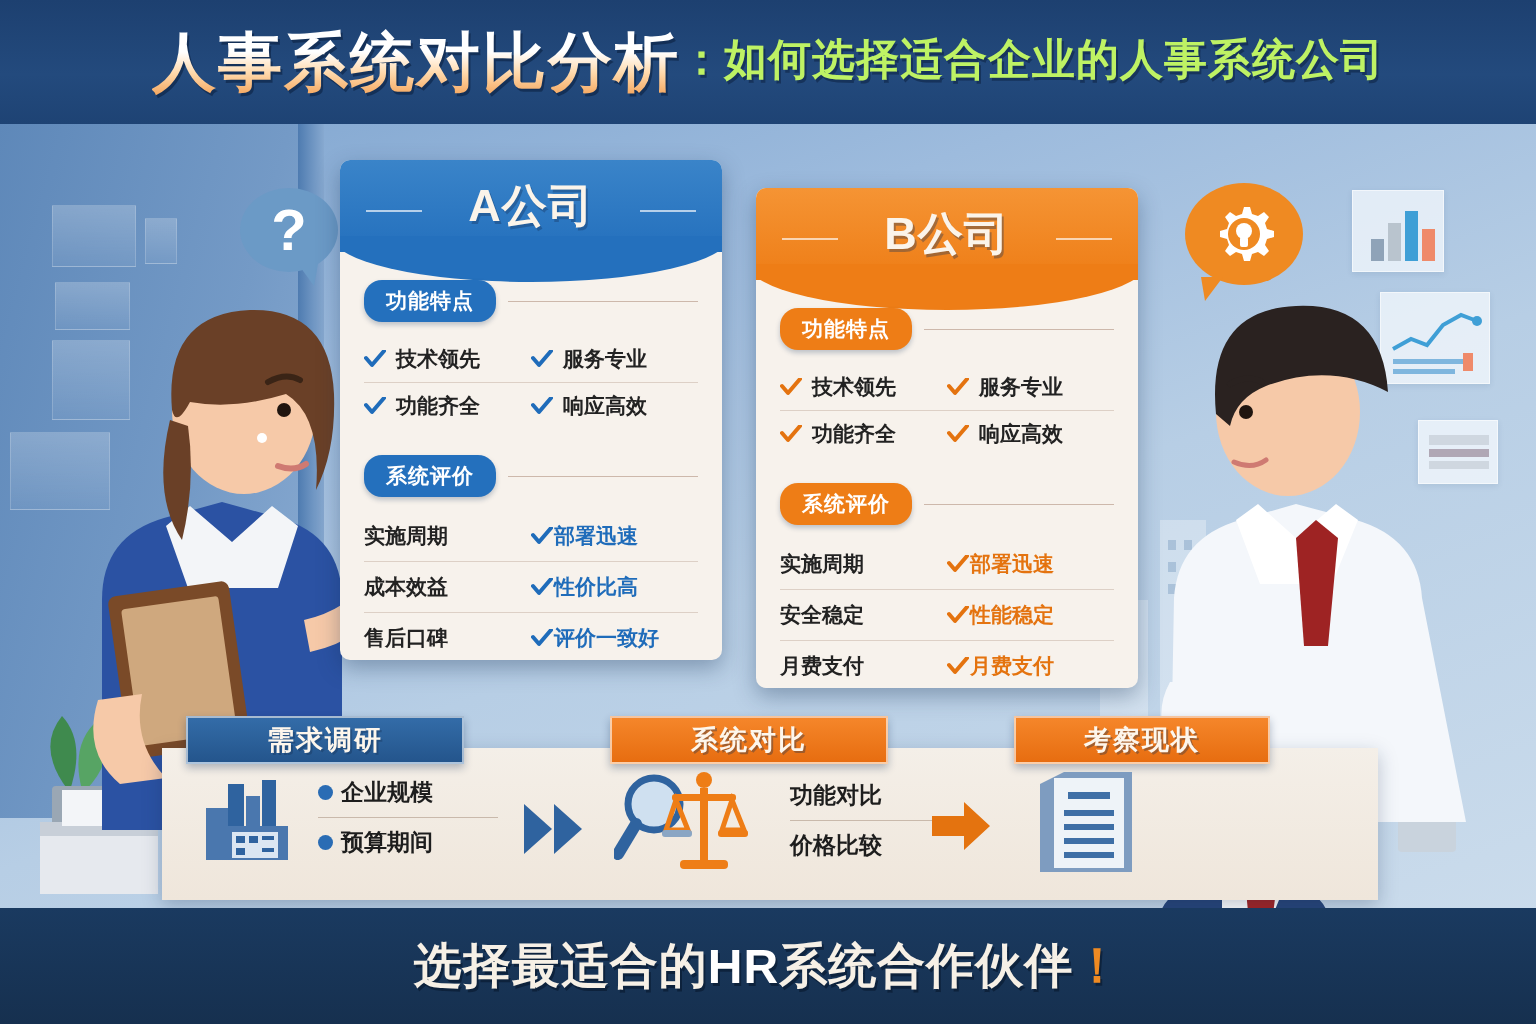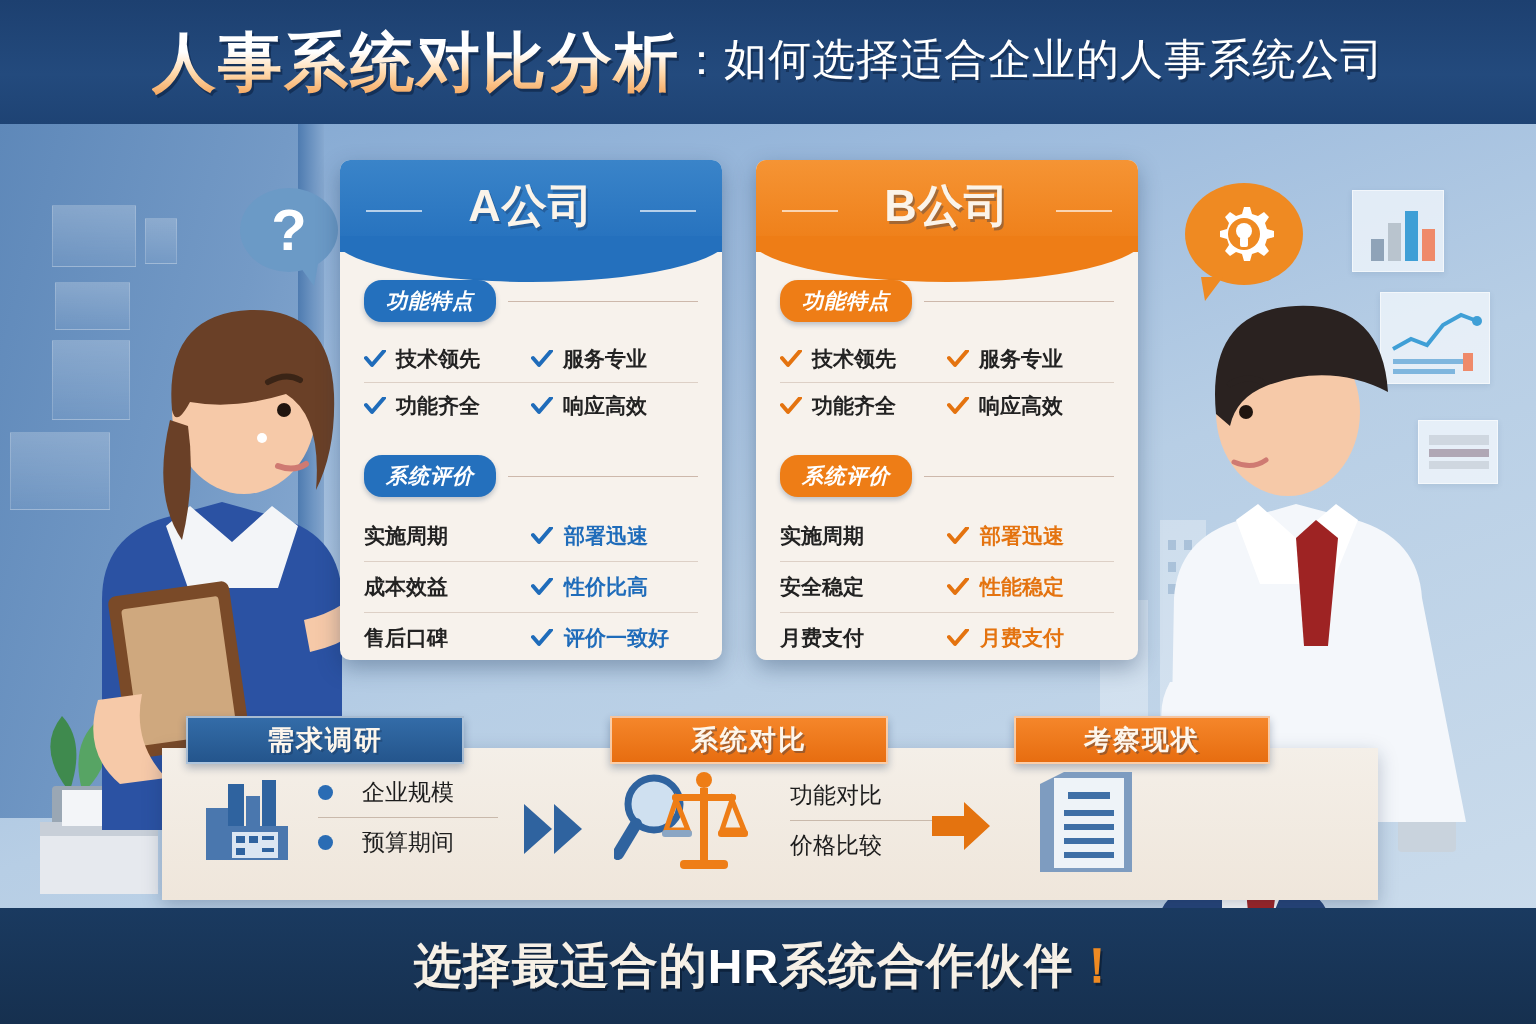--- a/index.html
+++ b/index.html
@@ -45,21 +45,21 @@
     white-space: nowrap;
   }
   .title-main {
     font-size: 64px; font-weight: 700; letter-spacing: 2px;
     background: linear-gradient(180deg, #ffffff 38%, #ffd9ab 62%, #ef8f3c 100%);
     -webkit-background-clip: text; background-clip: text;
     -webkit-text-fill-color: transparent; color: transparent;
     filter: drop-shadow(2px 3px 0 rgba(10,30,60,.55));
   }
   .title-sub {
-    font-size: 43px; font-weight: 400; color: #ffffff; letter-spacing: 1px;
+    font-size: 43px; font-weight: 700; color: #bef264; letter-spacing: 1px;
     filter: drop-shadow(2px 3px 0 rgba(10,30,60,.5));
     padding-bottom: 4px;
   }
 
   
   .person { position: absolute; }
   .p-woman { left: 72px; top: 270px; width: 330px; height: 560px; }
   .p-man   { left: 1130px; top: 262px; width: 380px; height: 560px; }
   .p-man2  { left: 1130px; top: 740px; width: 300px; height: 290px; }
 
@@ -100,21 +100,21 @@
 
   
   .card {
     position: absolute; top: 160px; width: 382px; height: 500px;
     background: #f7f2ec;
     border-radius: 10px;
     box-shadow: 0 8px 22px rgba(18,44,78,.34);
     overflow: hidden;
   }
   #card-a { left: 340px; }
-  #card-b { left: 756px; }
+  #card-b { left: 756px; margin-top: 28px; }
   .card-head {
     position: relative; height: 92px; width: 100%;
   }
   #card-a .card-head { background: linear-gradient(180deg, #3a84c9, #2470bd); }
   #card-b .card-head { background: linear-gradient(180deg, #f59434, #ee7d16); }
   .card-head-wave {
     position: absolute; left: -2%; bottom: -30px; width: 104%; height: 46px;
     border-radius: 0 0 50% 50% / 0 0 100% 100%;
   }
   #card-a .card-head-wave { background: #2470bd; }
@@ -130,41 +130,40 @@
     background: rgba(255,255,255,.65);
   }
   .head-rule.l { left: 26px; }
   .head-rule.r { right: 26px; }
 
   .card-body { padding: 28px 24px 18px; position: relative; }
   .section-chip {
     display: inline-block; padding: 7px 22px; border-radius: 18px;
     font-size: 21px; font-weight: 700; color: #fff; letter-spacing: 1px;
     box-shadow: 0 3px 5px rgba(20,50,90,.25);
-    font-style: italic;
   }
   #card-a .section-chip { background: #2470bd; }
   #card-b .section-chip { background: #ee7d16; }
   .chip-row { display: flex; align-items: center; gap: 12px; margin-bottom: 14px; }
   .chip-line { flex: 1; height: 1px; background: #cdb8ab; }
 
   .feat-grid { display: grid; grid-template-columns: 1fr 1fr; }
   .feat-cell {
     display: flex; align-items: center; gap: 10px;
     padding: 9px 0; font-size: 21px; font-weight: 700; color: #222;
   }
   .feat-row-sep { height: 1px; background: #ddd0c6; grid-column: 1 / -1; }
 
   .spec-row {
     display: grid; grid-template-columns: 1fr 1fr; align-items: center;
     padding: 11px 0;
   }
   .spec-row + .spec-row { border-top: 1px solid #ddd0c6; }
   .spec-key { font-size: 21px; font-weight: 700; color: #222; }
-  .spec-val { display: flex; align-items: center; gap: 11px; font-size: 21px; font-weight: 700; }
+  .spec-val { display: flex; align-items: center; gap: 1px; font-size: 21px; font-weight: 700; }
   #card-a .spec-val { color: #1f6cba; }
   #card-b .spec-val { color: #e4730f; }
 
   .tick { width: 22px; height: 18px; flex: 0 0 auto; }
 
   
   .flow-panel {
     position: absolute; left: 162px; top: 748px; width: 1216px; height: 152px;
     background: linear-gradient(180deg, #f4efe8 0%, #efe6db 100%);
     box-shadow: 0 6px 18px rgba(18,44,78,.26);
@@ -181,22 +180,22 @@
   #flow-badge-2 { left: 602px; width: 278px; background: linear-gradient(180deg, #f5862a, #e76d10); margin-left: 8px; }
   #flow-badge-3 { left: 1014px; width: 256px; background: linear-gradient(180deg, #f5862a, #e76d10); }
 
   .flow-step { position: absolute; top: 768px; display: flex; align-items: center; gap: 16px; }
   #flow-step-1 { left: 198px; }
   #flow-step-2 { left: 614px; }
   #flow-step-3 { left: 1026px; }
 
   .flow-lines { display: flex; flex-direction: column; }
   .flow-line {
-    font-size: 23px; font-weight: 400; color: #1d1d1d;
-    padding: 9px 0; display: flex; align-items: center; gap: 29px; min-width: 180px;
+    font-size: 23px; font-weight: 700; color: #1d1d1d;
+    padding: 9px 0; display: flex; align-items: center; gap: 8px; min-width: 180px;
   }
   .flow-line + .flow-line { border-top: 1px solid #c9b9ab; }
   .dot { width: 15px; height: 15px; border-radius: 50%; background: #2a6cb4; flex: 0 0 auto; }
 
   .arrow-blue, .arrow-orange { position: absolute; top: 800px; }
   #arrow-1 { left: 520px; }
   #arrow-2 { left: 930px; }
 
   
   .bottom-band {

